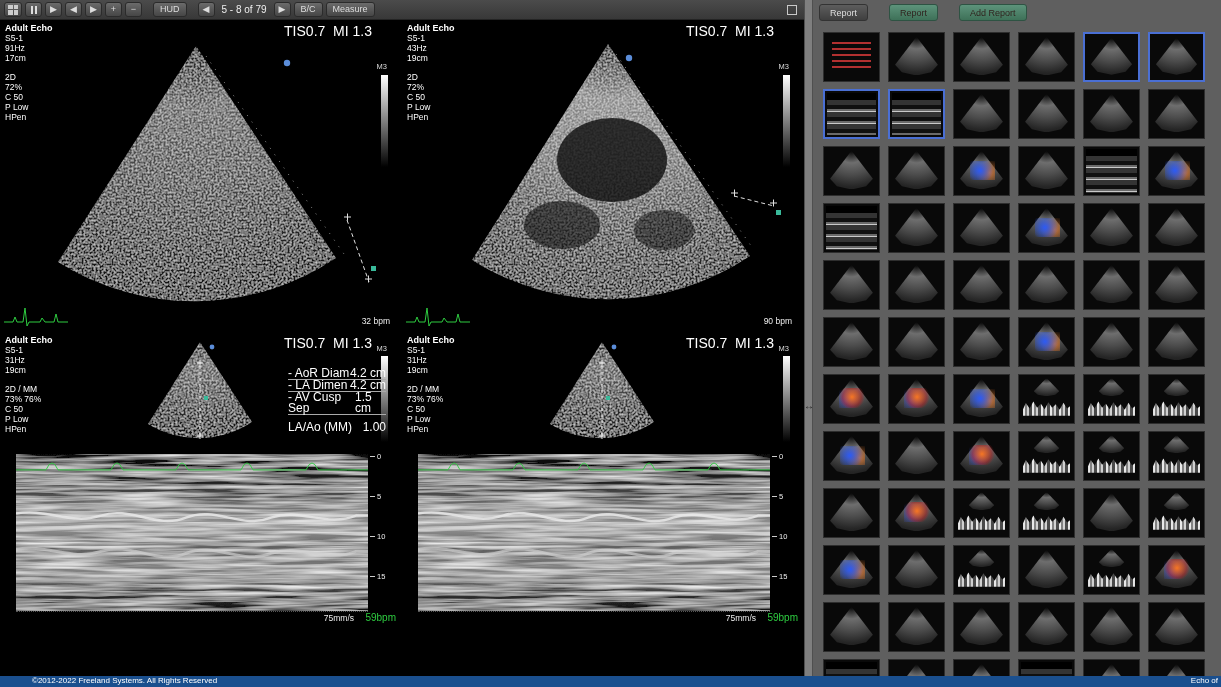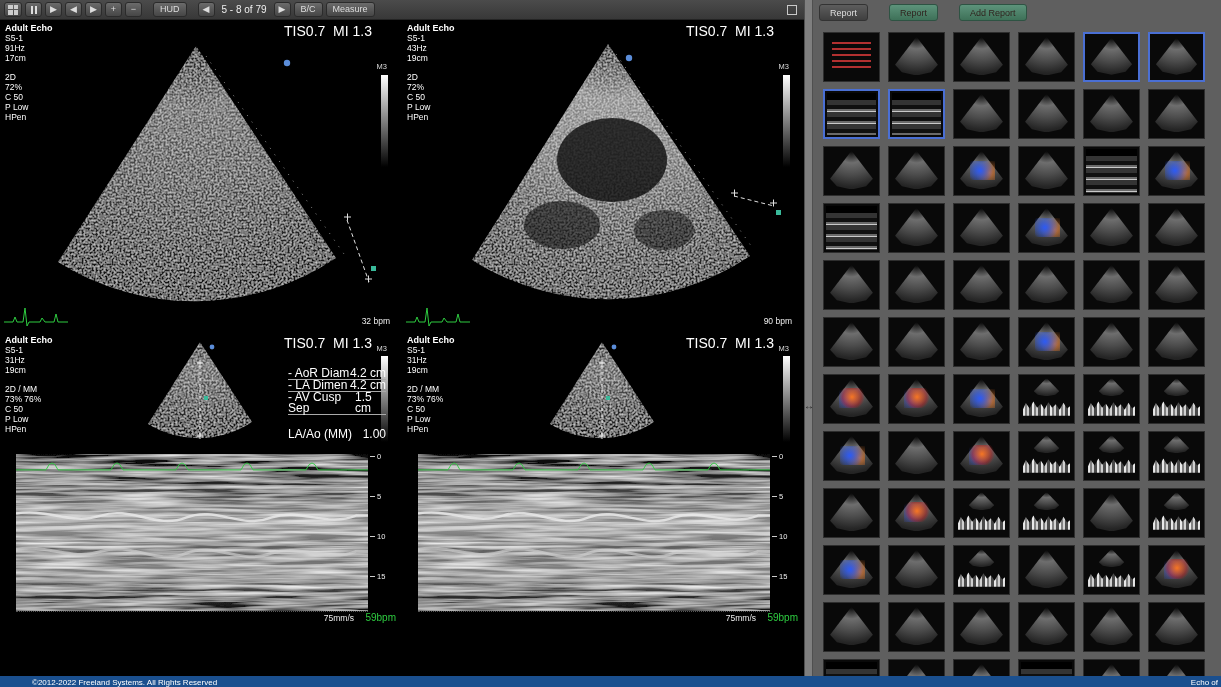--- a/index.html
+++ b/index.html
@@ -43,21 +43,21 @@
   .q-ruler .tick{position:absolute;display:flex;align-items:center;gap:2px;color:#eee;font-size:7.5px}
   .q-ruler .tick::before{content:"";width:5px;height:1px;background:#ccc;display:inline-block}
   .q-ruler .tick:nth-child(1){top:0}
   .q-ruler .tick:nth-child(2){top:40px}
   .q-ruler .tick:nth-child(3){top:80px}
   .q-ruler .tick:nth-child(4){top:120px}
   .q-speed{position:absolute;right:48px;top:281px;color:#eee;font-size:8.5px;z-index:3}
   .q-bpm2{position:absolute;right:6px;top:280px;color:#2ecc40;font-size:10px;z-index:3}
   .q-meas{position:absolute;left:288px;top:36px;width:98px;z-index:3;color:#fff;font-size:12px}
   .m-row{display:flex;justify-content:space-between;line-height:11px;border-bottom:1px solid #aaa}
-  .m-row:last-child{border-bottom:none;margin-top:14px}
+  .m-row:last-child{border-bottom:none;margin-top:7px}
 
   
   .splitter{width:9px;background:#7f7f7f;border-left:1px solid #4f4f4f;border-right:1px solid #4f4f4f;position:relative;flex:0 0 auto}
   .splitter-glyph{position:absolute;top:400px;left:-1px;color:#1c1c1c;font-size:10px}
 
   
   .sidebar{flex:1;background:#5f5f5f;display:flex;flex-direction:column;overflow:hidden}
   .sidebar-toolbar{height:26px;display:flex;gap:21px;padding:4px 6px;flex:0 0 auto}
   .sbtn{height:17px;padding:0 10px;font-size:9px;border-radius:3px;border:1px solid #333;background:linear-gradient(#5d5d5d,#3f3f3f);color:#ddd;cursor:default}
   .sbtn.green{background:linear-gradient(#5d937b,#3e7158);color:#30241f;border-color:#2e5343}
@@ -78,21 +78,21 @@
     radial-gradient(circle at 78% 62%,rgba(255,130,40,.7),transparent 60%)}
   .t-o .thumb-img::after{content:"";position:absolute;left:26%;top:26%;width:50%;height:44%;
     background:radial-gradient(circle at 50% 45%,rgba(255,120,30,.95),rgba(200,30,30,.45) 55%,transparent 75%),
     radial-gradient(circle at 28% 62%,rgba(60,90,255,.55),transparent 55%)}
   .t-d .thumb-img::before{left:25%;top:2%;width:50%;height:42%}
   .t-d .thumb-img::after{content:"";position:absolute;left:4%;right:4%;top:52%;height:36%;
     background:repeating-linear-gradient(90deg,#e8e8e8 0 2px,#808080 2px 4px,#d0d0d0 4px 6px,#4a4a4a 6px 9px);
     clip-path:polygon(0 60%,6% 20%,14% 55%,22% 10%,30% 50%,38% 25%,46% 60%,54% 15%,62% 50%,70% 28%,78% 62%,86% 18%,94% 55%,100% 40%,100% 100%,0 100%)}
 
   
-  .statusbar{position:absolute;bottom:0;left:0;right:0;height:11px;background:#1a4f8e;color:#fff;font-size:8px;display:flex;align-items:flex-end;justify-content:space-between;padding:0 3px 0 32px;z-index:5}
+  .statusbar{position:absolute;bottom:0;left:0;right:0;height:11px;background:#1a4f8e;color:#fff;font-size:8px;display:flex;align-items:flex-start;justify-content:space-between;padding:0 3px 6px 32px;z-index:5}
   .statusbar a{color:#fff;text-decoration:none;white-space:nowrap}
 </style>
 </head>
 <body>
 
 <svg width="0" height="0" style="position:absolute" aria-hidden="true">
   <defs>
     <radialGradient id="sectorGrad" cx="0.5" cy="0" r="1.1">
       <stop offset="0" stop-color="#141414"></stop>
         <stop offset="0.22" stop-color="#5e5e5e"></stop>

